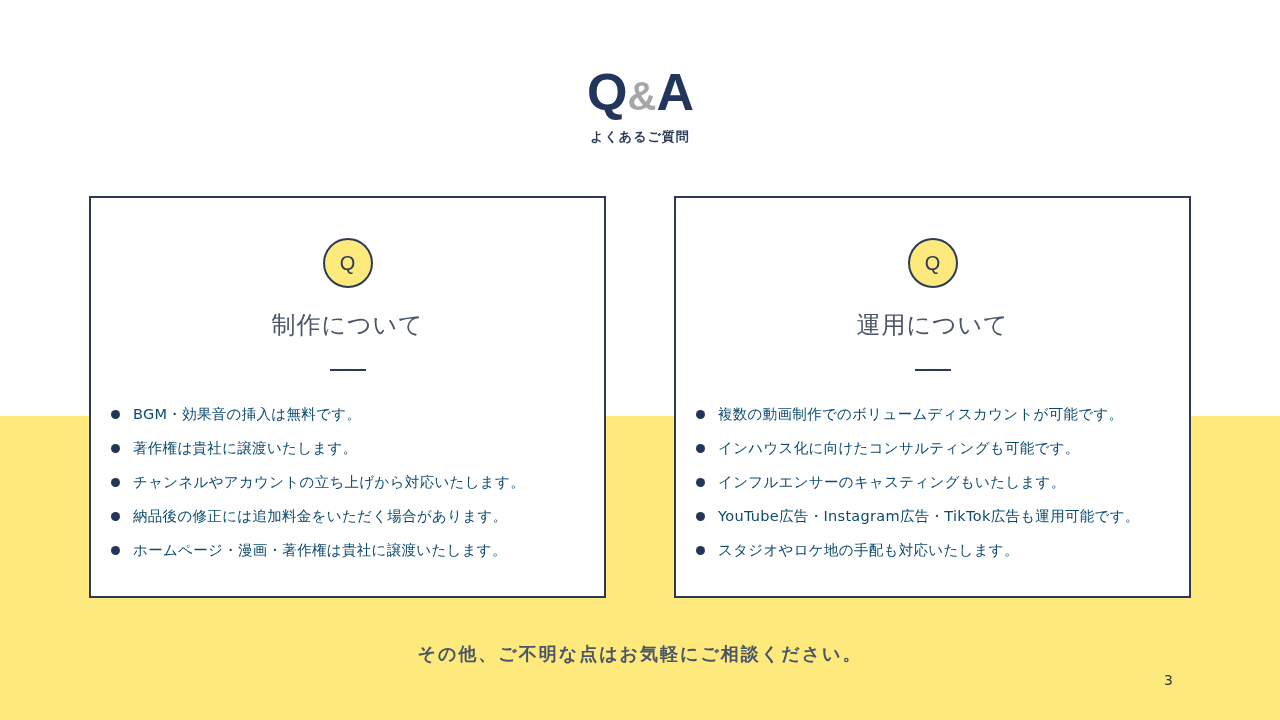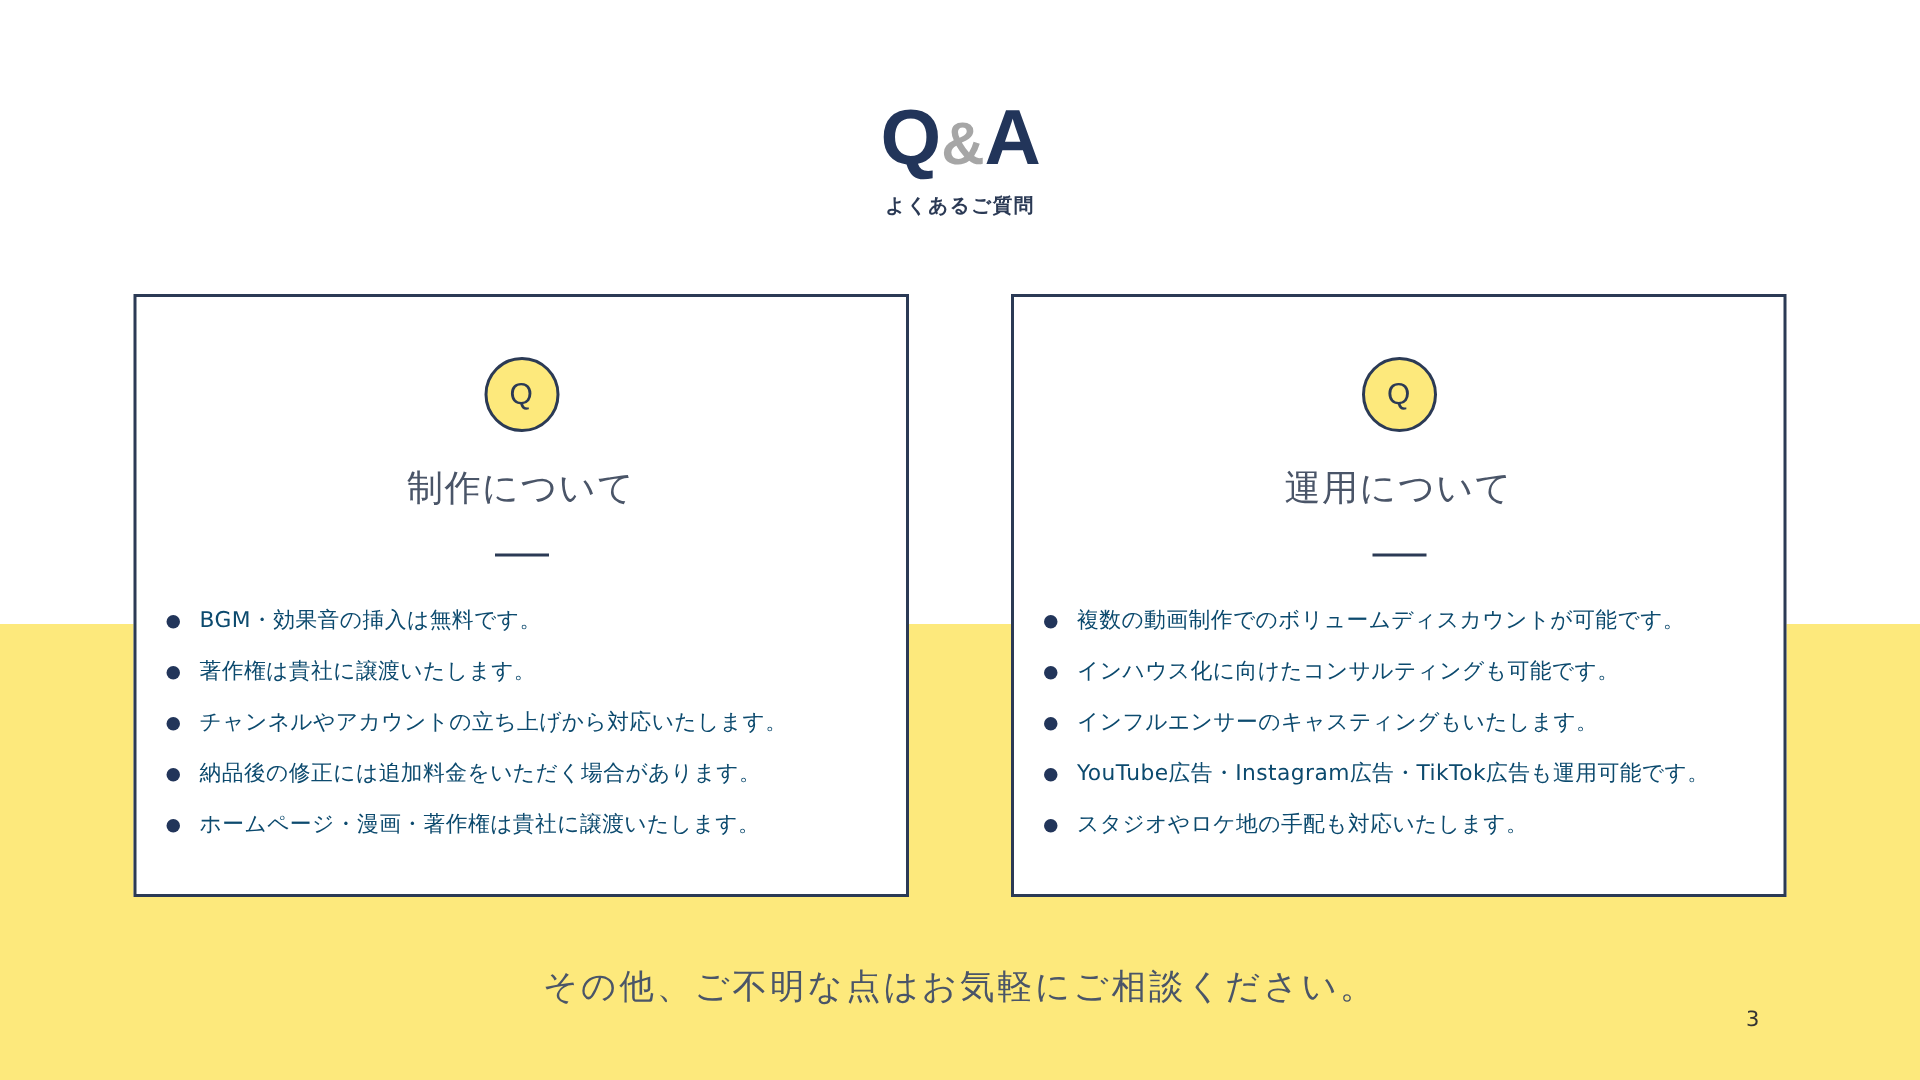--- a/index.html
+++ b/index.html
@@ -122,24 +122,24 @@
       height: 9px;
       border-radius: 50%;
       background: #22355a;
     }
     .footer-text {
       position: absolute;
       left: 0;
       top: 642px;
       width: 1280px;
       text-align: center;
-      font-size: 23px;
+      font-size: 18px;
       color: #4a5568;
       letter-spacing: 2px;
-      font-weight: 400;
+      font-weight: 700;
     }
     .page-number {
       position: absolute;
       left: 1164px;
       top: 672px;
       font-size: 14px;
       color: #333333;
     }
   </style>
 </head>

